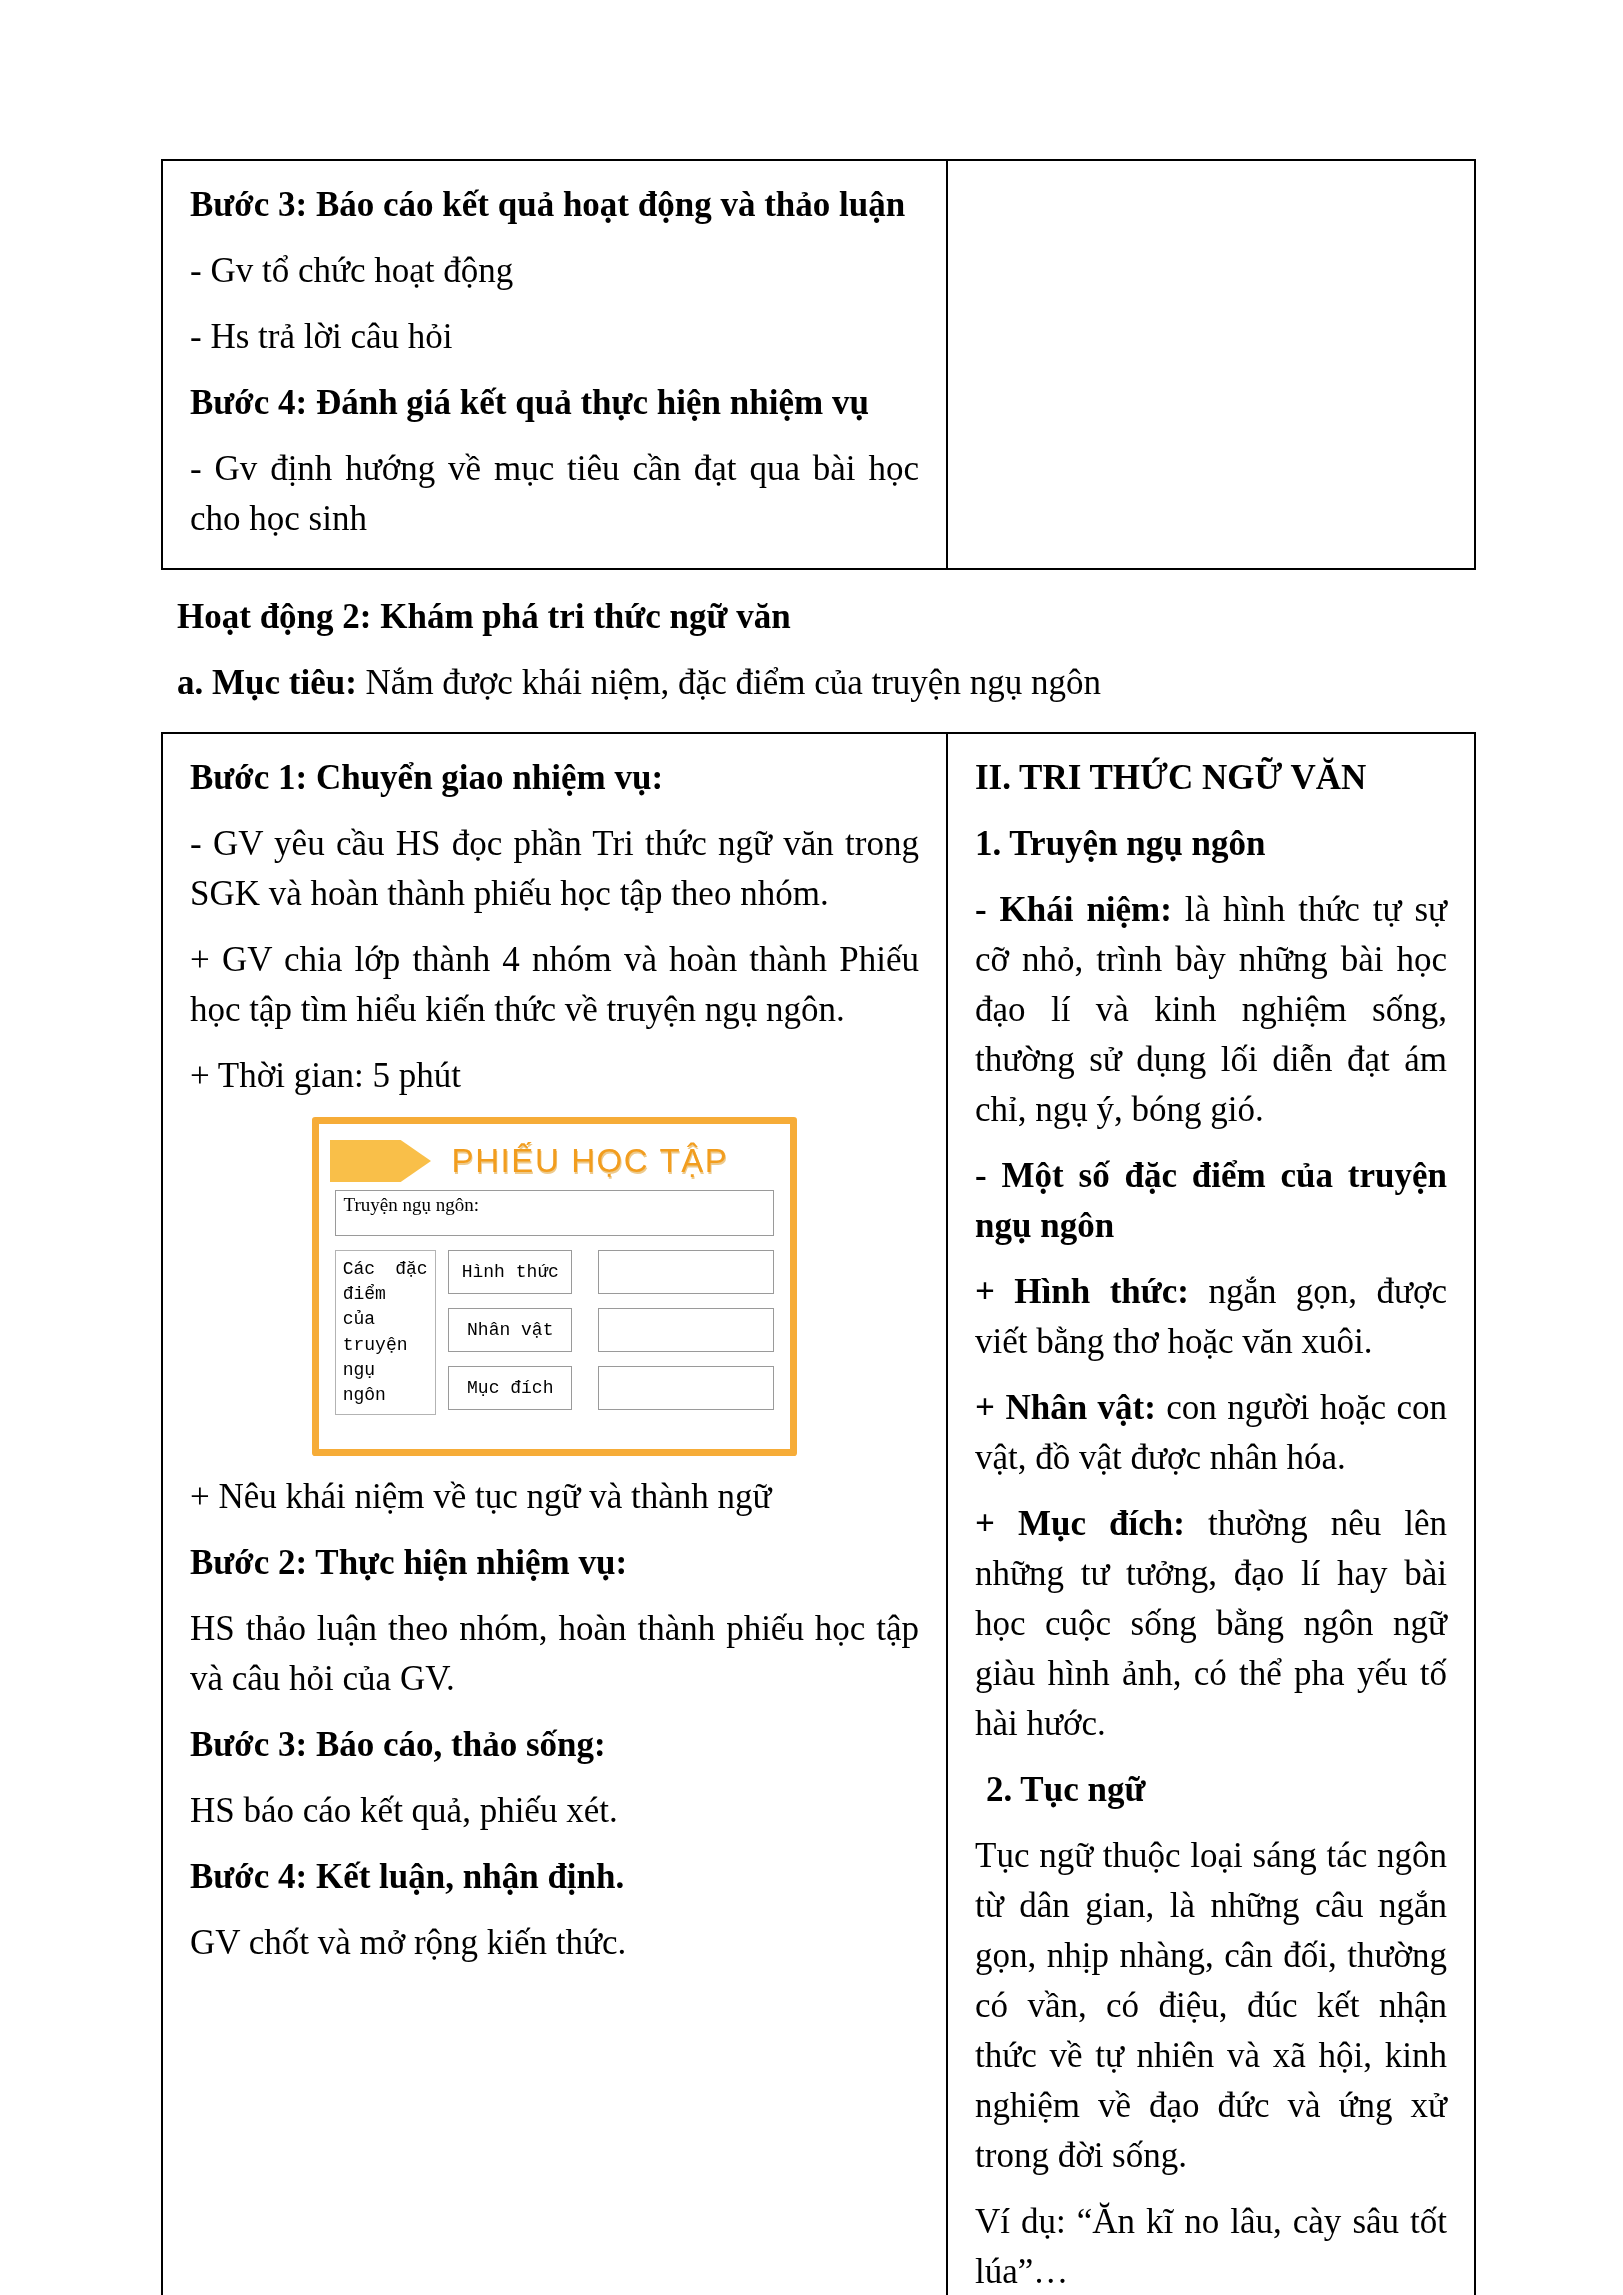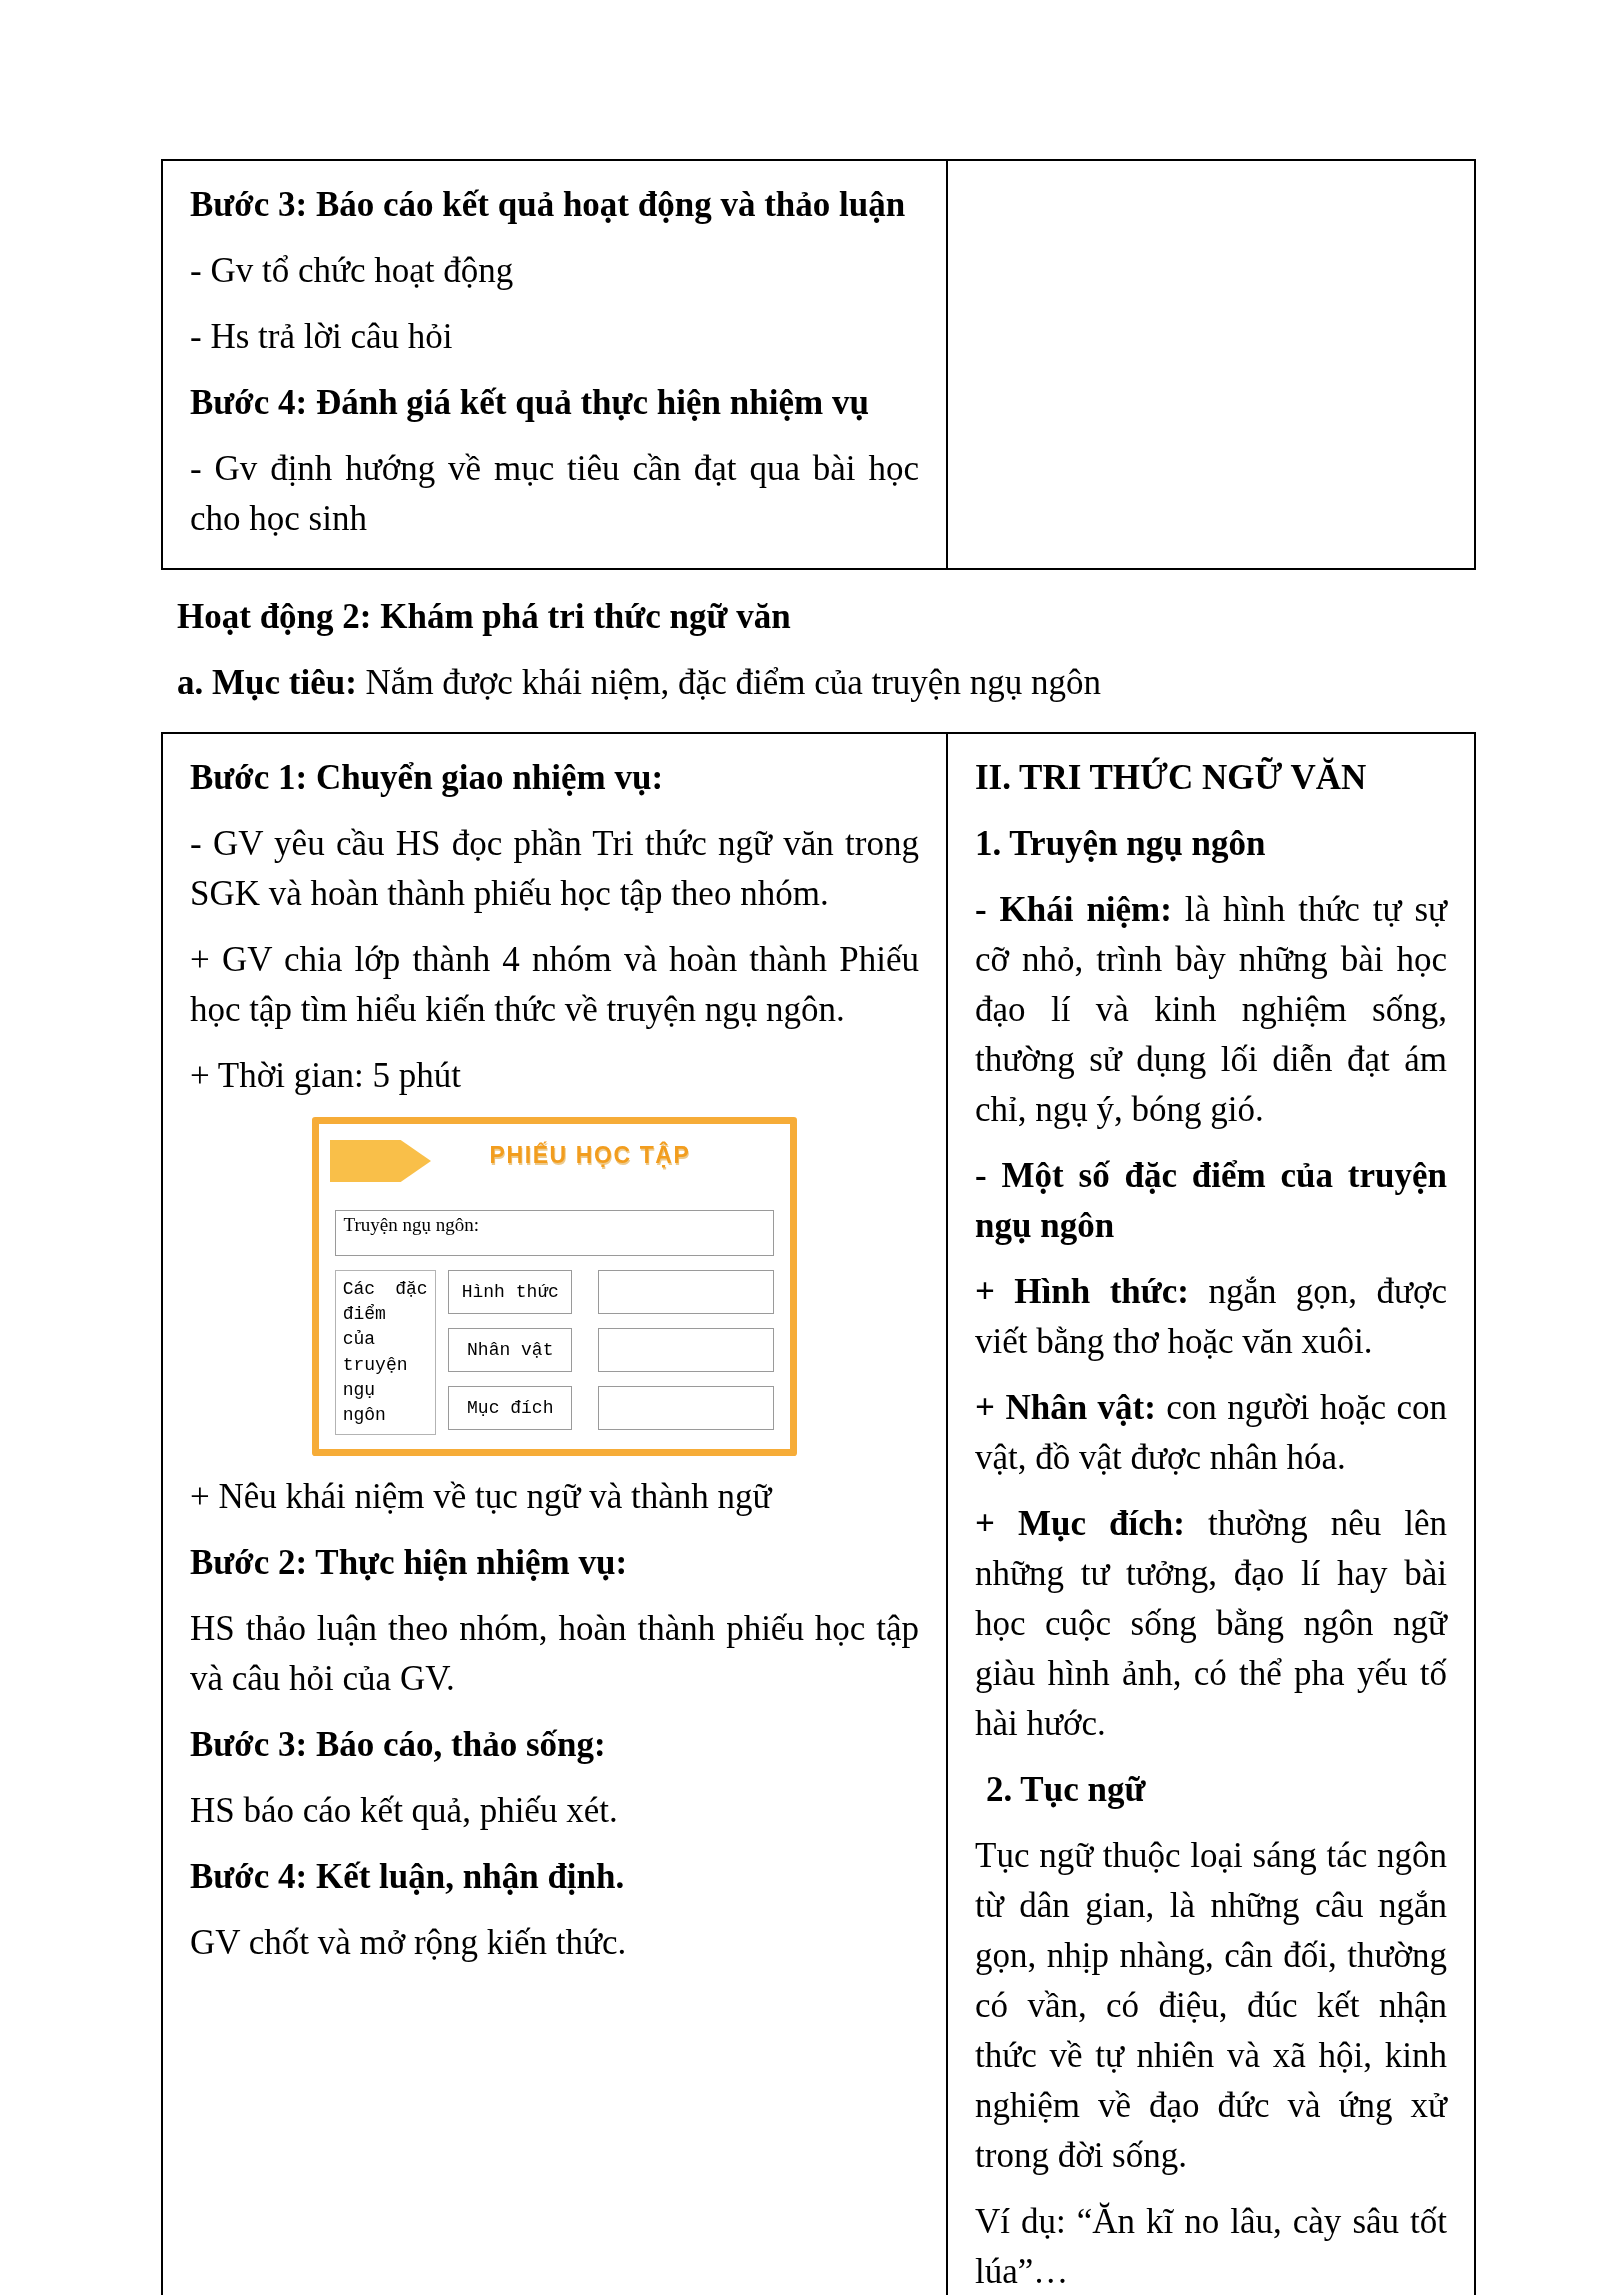--- a/index.html
+++ b/index.html
@@ -62,29 +62,29 @@
     position: absolute;
     left: -4.7px; top: 6.3px;
     width: 101px; height: 42px;
     background: var(--ws-accent2, #f9bf49);
     clip-path: polygon(0 0, 70% 0, 100% 50%, 70% 100%, 0 100%);
   }
   .ws-title {
     text-align: center;
     padding: 7.9px 0 0 71px;
     font-family: "Liberation Sans", sans-serif;
-    font-weight: bold;
-    font-size: 23px;
+    font-weight: normal;
+    font-size: 33px;
     letter-spacing: 1.6px;
     color: var(--ws-title, #f29d1e);
     text-shadow: 0.8px 1.6px 0 rgba(214,137,0,0.45);
     white-space: nowrap;
   }
   .ws-field {
-    margin-top: 23px;
+    margin-top: 3px;
     height: 46px;
     box-sizing: border-box;
     border: 1.6px solid #9a9a9a;
     padding: 3.1px 7.9px;
   }
   .ws-field-label { font-size: 19px; font-family: "Liberation Serif", serif; }
   .ws-grid { display: flex; gap: 12.6px; margin-top: 14px; font-family: Liberation Mono, monospace; }
   .ws-left-label {
     width: 101px;
     box-sizing: border-box;

